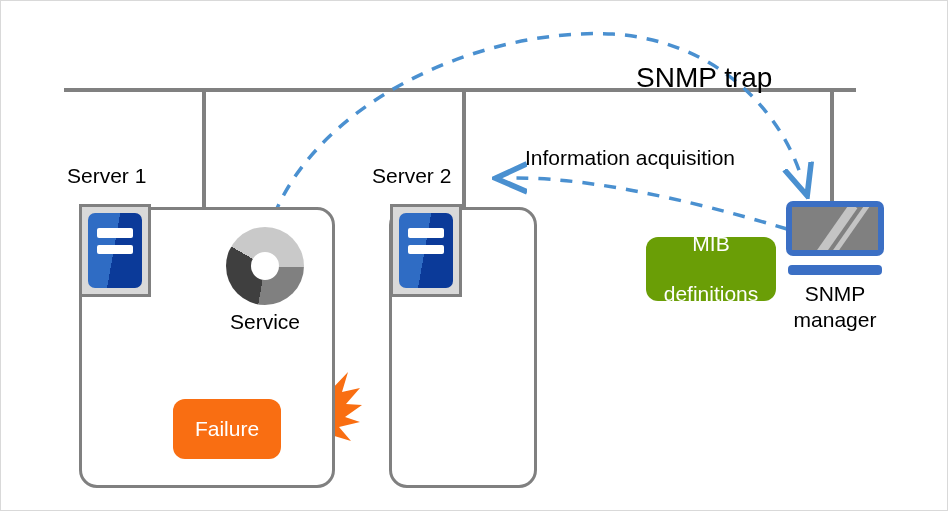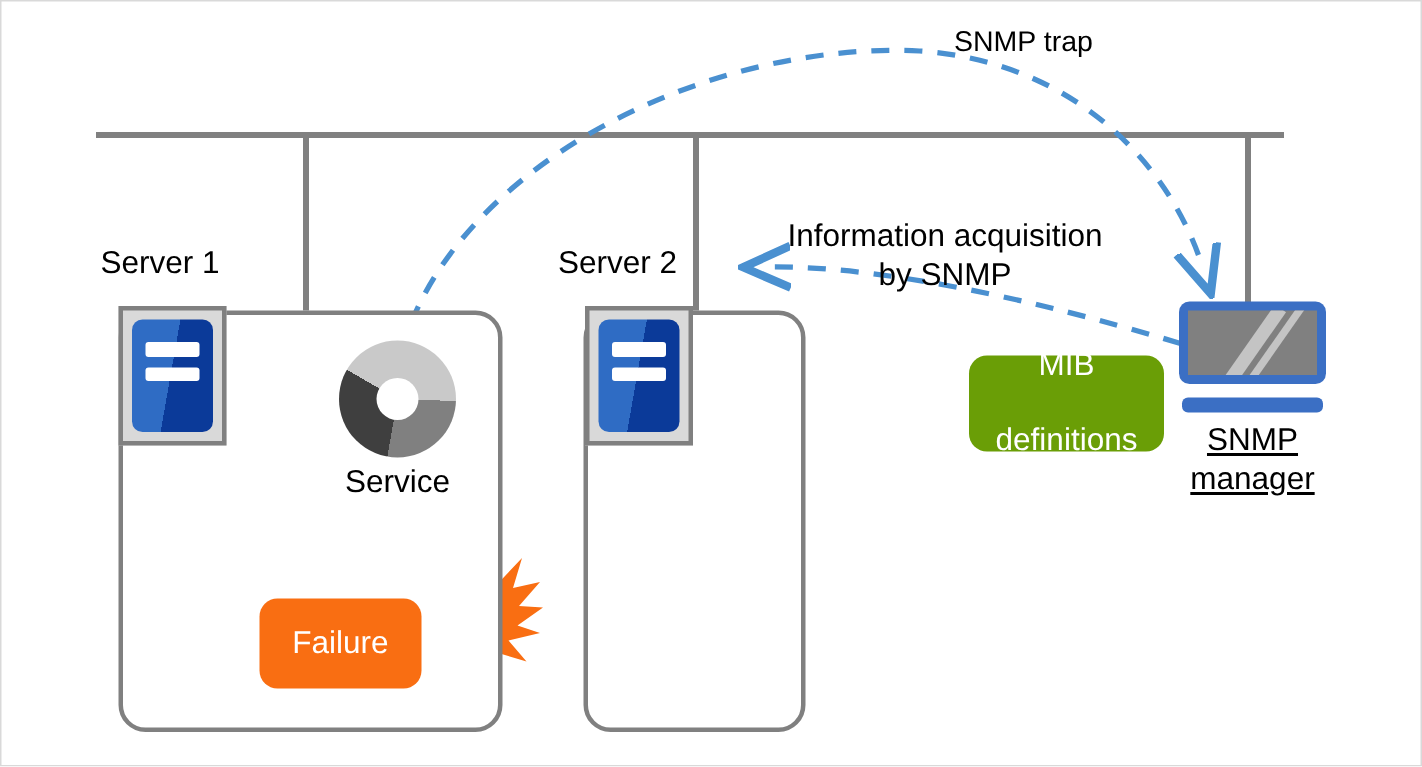--- a/index.html
+++ b/index.html
@@ -9,21 +9,21 @@
     background:#ffffff;
     border:1px solid #d9d9d9;
     box-sizing:border-box;
     overflow:hidden;
   }
   #svg-layer{position:absolute;left:0;top:0;width:948px;height:511px;}
 
   .lbl{position:absolute;color:#000000;white-space:nowrap;}
   .lbl-server{font-size:21px;}
   .lbl-caption{font-size:21px;text-align:center;line-height:26px;}
-  .lbl-snmptrap{font-size:19px;}
+  .lbl-snmptrap{font-size:28px;margin-top:44px;}
 
   
   .server-card{
     position:absolute;border:3px solid #808080;border-radius:18px;
     background:#ffffff;box-sizing:border-box;
   }
 
   
   .server-icon{
     position:absolute;background:#d9d9d9;border:3px solid #808080;
@@ -140,36 +140,35 @@
     <div class="server-icon-body">
       <span class="bar b1"></span>
       <span class="bar b2"></span>
     </div>
   </div>
 
   <div class="lbl lbl-snmptrap" style="left:635px;top:17px;">SNMP trap</div>
 
   <div class="lbl lbl-caption" style="left:518px;top:115px;width:222px;margin-top:29px;">
     <div>Information acquisition</div>
-    <div>by SNMP</div>
   </div>
 
   <div class="pill pill-green" style="left:645px;top:236px;width:130px;height:64px;flex-direction:column;">
     <span>MIB</span>
     <span>definitions</span>
   </div>
 
   <div class="monitor" style="left:785px;top:200px;width:98px;height:74px;">
     <div class="monitor-bezel">
       <div class="monitor-screen">
         <span class="gl" style="left:58px;top:-4px;"></span>
         <span class="gl" style="left:74px;top:-4px;width:5px;"></span>
       </div>
     </div>
     <div class="monitor-base"></div>
   </div>
 
-  <div class="lbl lbl-caption" style="left:774px;top:280px;width:120px;text-decoration:underline;">
+  <div class="lbl lbl-caption" style="left:774px;top:280px;width:120px;">
     <div>SNMP</div>
     <div>manager</div>
   </div>
 
 </div>
 
 </body></html>

